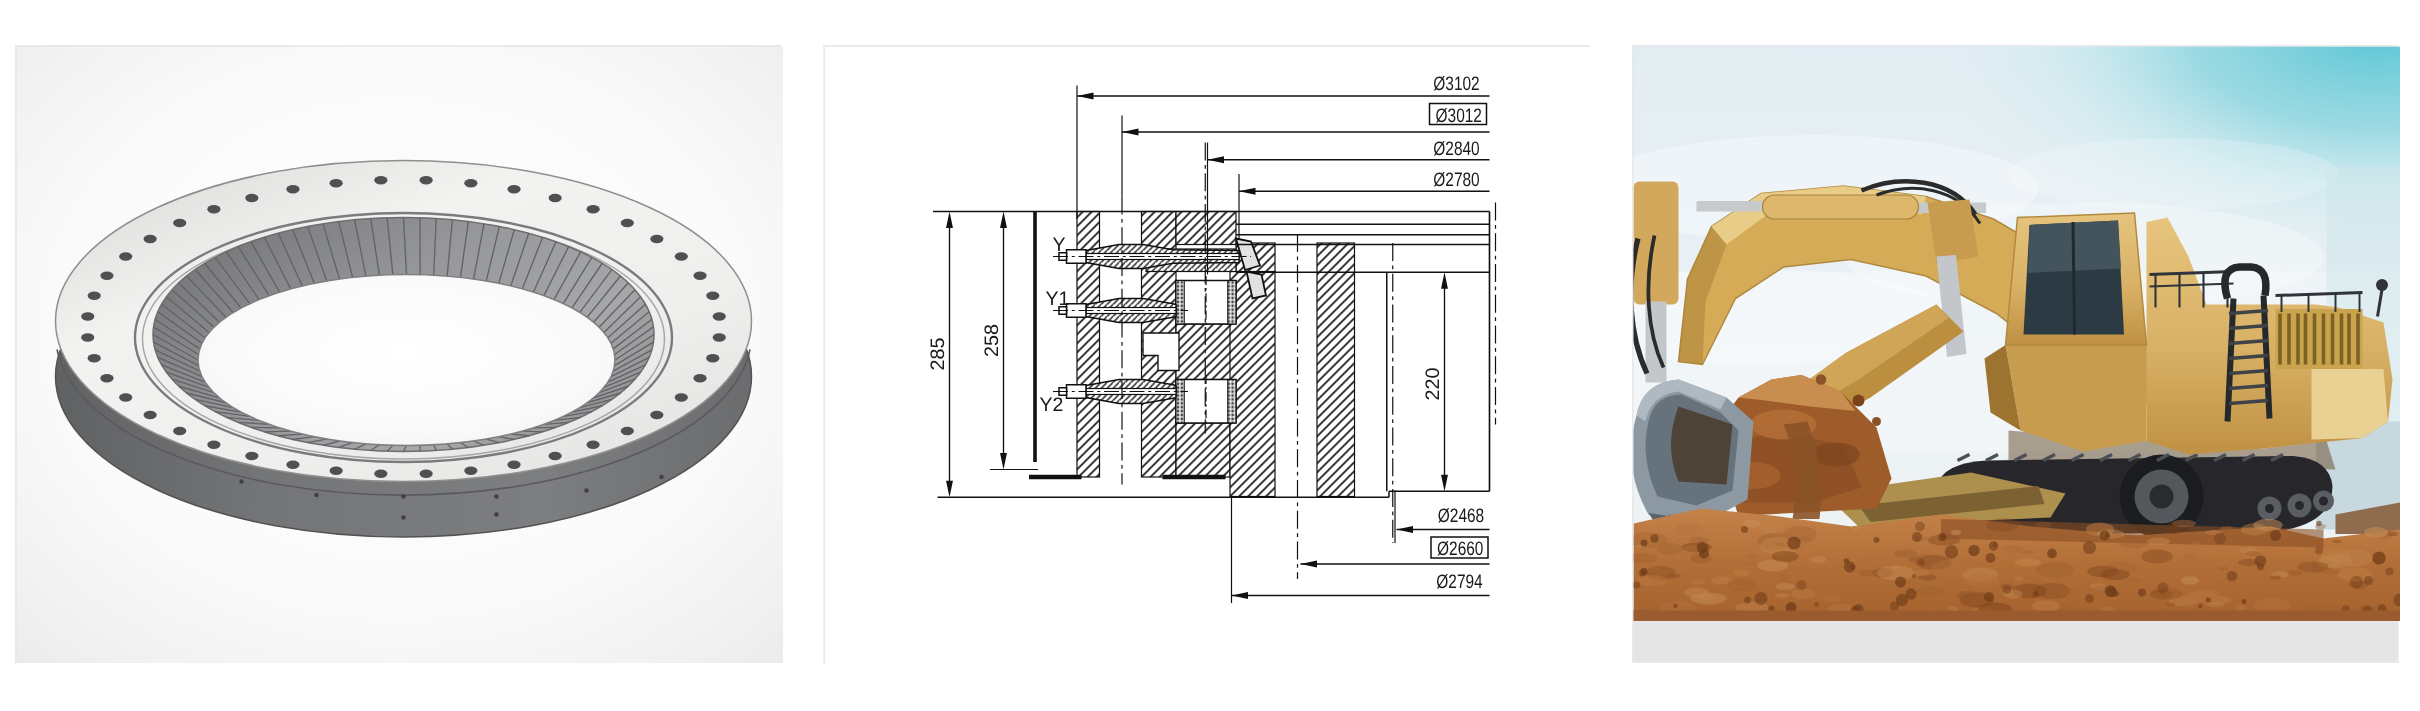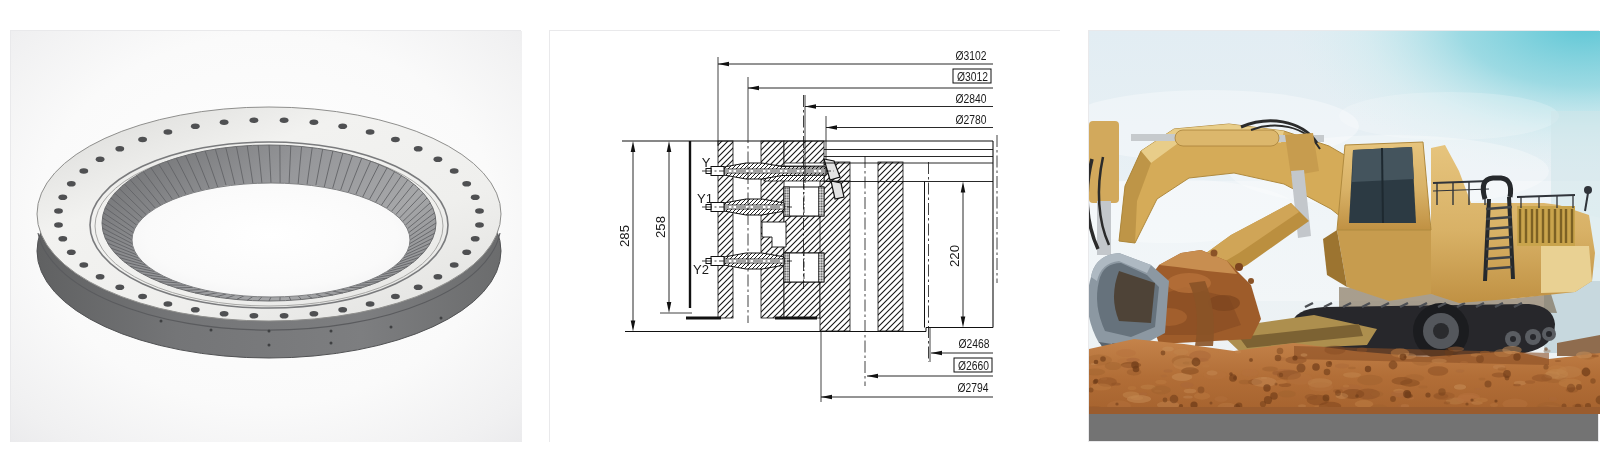--- a/index.html
+++ b/index.html
@@ -1,15 +1,15 @@
 <!DOCTYPE html>
 <html><head><meta charset="utf-8">
 <style>
 html,body{margin:0;padding:0;background:#ffffff;width:1613px;height:474px;overflow:hidden;}
-.card{position:absolute;background:#737373;border:1px solid #e9e9eb;box-sizing:border-box;}
+.card{position:absolute;background:#e5e5e5;border:1px solid #e9e9eb;box-sizing:border-box;}
 .card svg{display:block;}
 </style></head>
 <body>
 <div class="card" style="left:10px;top:30px;width:511px;height:412px;">
     <svg width="511" height="411" viewBox="0 0 511 411" xmlns="http://www.w3.org/2000/svg">
       <defs>
 <radialGradient id="bg1" cx="50%" cy="46%" r="75%">
  <stop offset="0%" stop-color="#ffffff"></stop>
           <stop offset="60%" stop-color="#fafafa"></stop>
  <stop offset="88%" stop-color="#f0f0f1"></stop>

